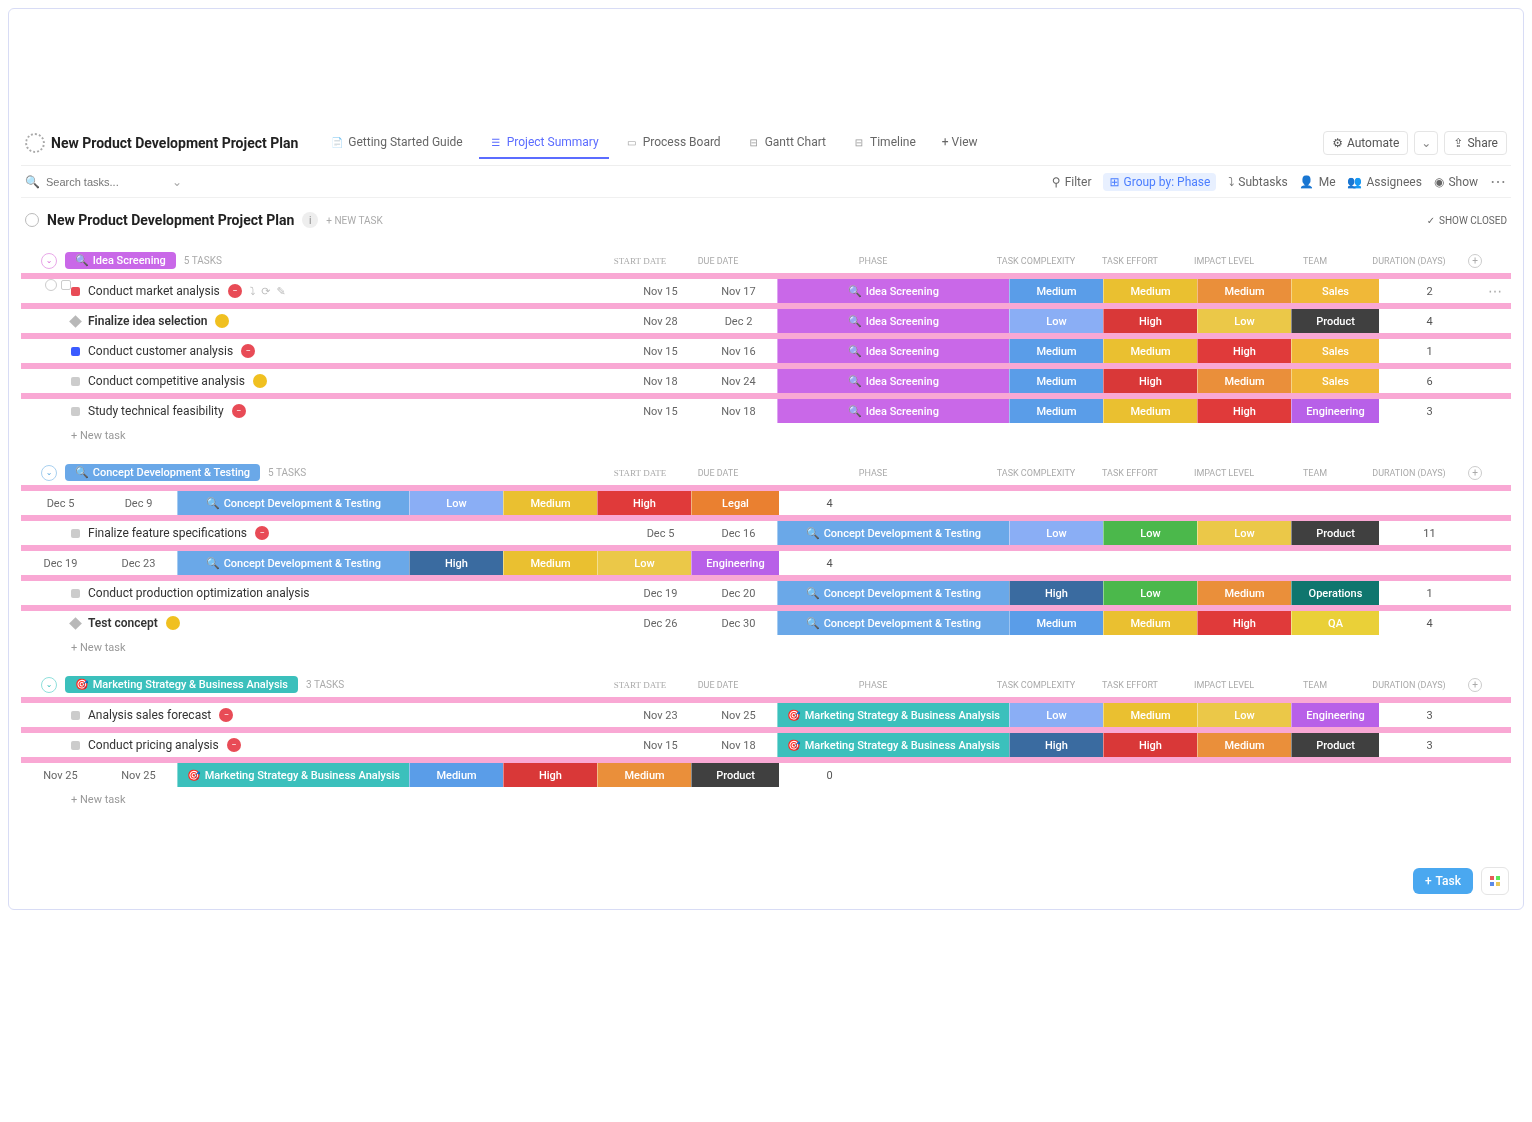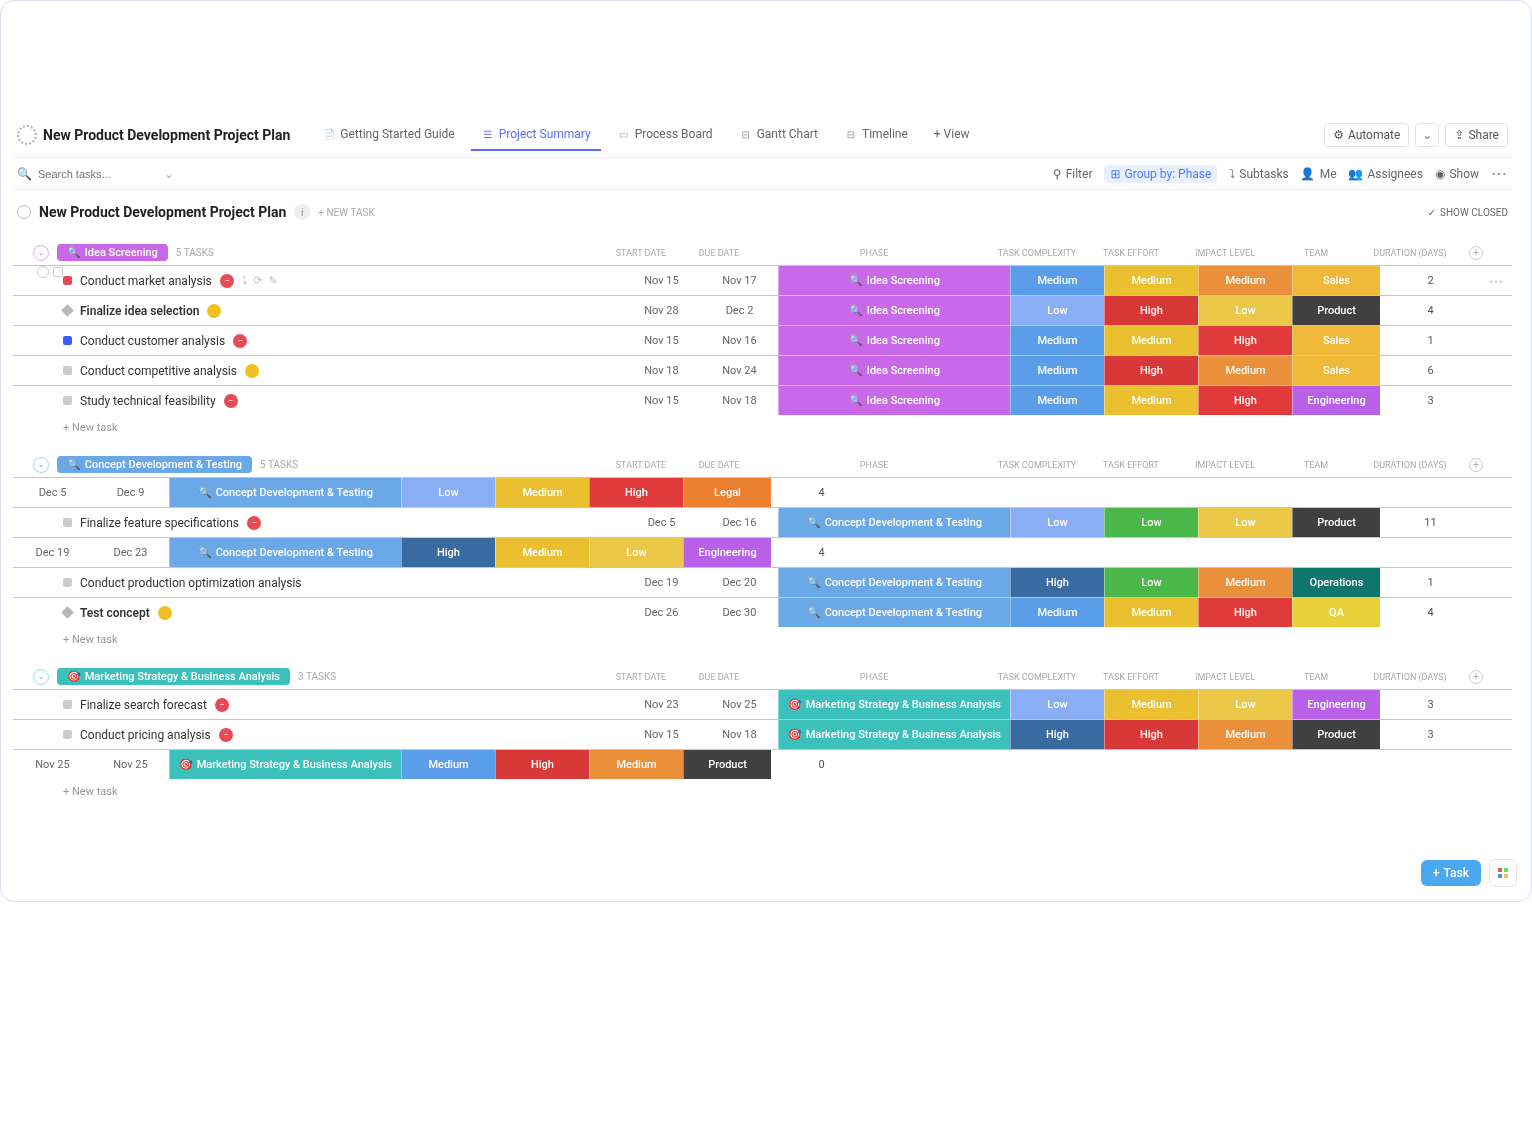--- a/index.html
+++ b/index.html
@@ -1,17 +1,17 @@
 <!DOCTYPE html>
 <html><head>
 <meta charset="utf-8">
 <style>
 * { box-sizing: border-box; margin: 0; padding: 0; }
 body { font-family: -apple-system, BlinkMacSystemFont, "Segoe UI", Roboto, sans-serif; font-size: 12px; color: #333; background: #fff; }
-.outer-frame { border: 1px solid #d8dcf5; border-radius: 14px; padding: 12px 19px 12px 12px; min-height: 902px; position: relative; }
+.outer-frame { border: 1px solid #d8dcf5; border-radius: 6px; margin: 8px; padding: 12px 12px 12px 12px; min-height: 902px; position: relative; }
 .content-area { margin-top: 100px; }
 .header-row { display: flex; align-items: center; border-bottom: 1px solid #eee; padding: 6px 4px; gap: 6px; }
 .project-icon { width: 20px; height: 20px; border: 2px dotted #aaa; border-radius: 50%; display: inline-block; }
 .project-title { font-weight: 700; font-size: 14px; color: #222; margin-right: 16px; }
 .tab { display: flex; align-items: center; gap: 4px; padding: 8px 10px; color: #666; cursor: pointer; border-bottom: 2px solid transparent; }
 .tab.active { color: #5b6cff; border-bottom-color: #5b6cff; }
 .tab .tab-ico { width: 14px; height: 14px; display: inline-flex; align-items: center; justify-content: center; color: #999; font-size: 10px; }
 .tab.active .tab-ico { color: #5b6cff; }
 .spacer { flex: 1; }
 .light-btn { display: flex; align-items: center; gap: 4px; border: 1px solid #e5e5e5; border-radius: 4px; padding: 4px 8px; color: #555; cursor: pointer; background: #fff; }
@@ -36,30 +36,30 @@
 .collapse-1 { color: #d96bd9; border-color: #e8a8e8; }
 .collapse-2 { color: #5aa8e0; border-color: #a8d0f0; }
 .collapse-3 { color: #3bc0bc; border-color: #8fe0dc; }
 .phase-pill { border-radius: 4px; padding: 2px 10px; font-size: 11px; color: #fff; font-weight: 500; display: inline-flex; align-items: center; gap: 4px; }
 .pill-1 { background: #c968e8; }
 .pill-2 { background: #6aa8e8; }
 .pill-3 { background: #3bc0bc; }
 .task-count-label { color: #aaa; font-size: 10px; text-transform: uppercase; }
 .col-headers { display: flex; align-items: center; margin-left: auto; font-size: 9px; color: #aaa; text-transform: uppercase; }
 .col-h { text-align: center; }
-.col-start { width: 78px; }
+.col-start { width: 78px; font-family: Liberation Serif, serif; }
 .col-due { width: 78px; }
 .col-phase { width: 232px; }
 .col-cplx { width: 94px; }
 .col-effort { width: 94px; }
 .col-impact { width: 94px; }
 .col-team { width: 88px; }
 .col-dur { width: 100px; }
 .col-plus { width: 32px; }
-.task-row { display: flex; align-items: stretch; border-top: 1px solid #f9a8d4; min-height: 30px; text-align: center; }
+.task-row { display: flex; align-items: stretch; border-top: 6px solid #f9a8d4; min-height: 30px; text-align: center; }
 .task-name-cell { flex: 1; display: flex; align-items: center; gap: 8px; padding-left: 50px; font-size: 12px; color: #333; }
 .task-name-cell.bold { font-weight: 600; }
 .prio-sq { width: 9px; height: 9px; border-radius: 2px; display: inline-block; }
 .prio-diamond { width: 9px; height: 9px; transform: rotate(45deg); display: inline-block; }
 .prio-red { background: #e84b56; }
 .prio-blue { background: #3b5bff; }
 .prio-gray { background: #ccc; }
 .prio-dgray { background: #b8b8b8; }
 .status-dot { width: 14px; height: 14px; border-radius: 50%; display: inline-flex; align-items: center; justify-content: center; font-size: 9px; color: #fff; }
 .sd-red { background: #e84b56; }
@@ -487,21 +487,21 @@
       <div class="col-h col-team">TEAM</div>
       <div class="col-h col-dur">DURATION (DAYS)</div>
       <div class="col-h col-plus"><span class="plus-circle">+</span></div>
     </div>
           </div>
           <div class="task-row-wrap">
             <div class="task-row">
 
       <div class="task-name-cell ">
         <span class="prio-gray prio-sq"></span>
-        <span>Finalize search forecast</span>
+        <span>Analysis sales forecast</span>
         <span class="status-dot sd-red">−</span>
 
       </div>
       <div class="cell cell-start">Nov 23</div>
       <div class="cell cell-due">Nov 25</div>
       <div class="cell cell-phase bg-phase3">
                 <span class="mag-ico">🎯</span>
                 <span>Marketing Strategy &amp; Business Analysis</span>
               </div>
       <div class="cell cell-cplx bg-low-blue">Low</div>

